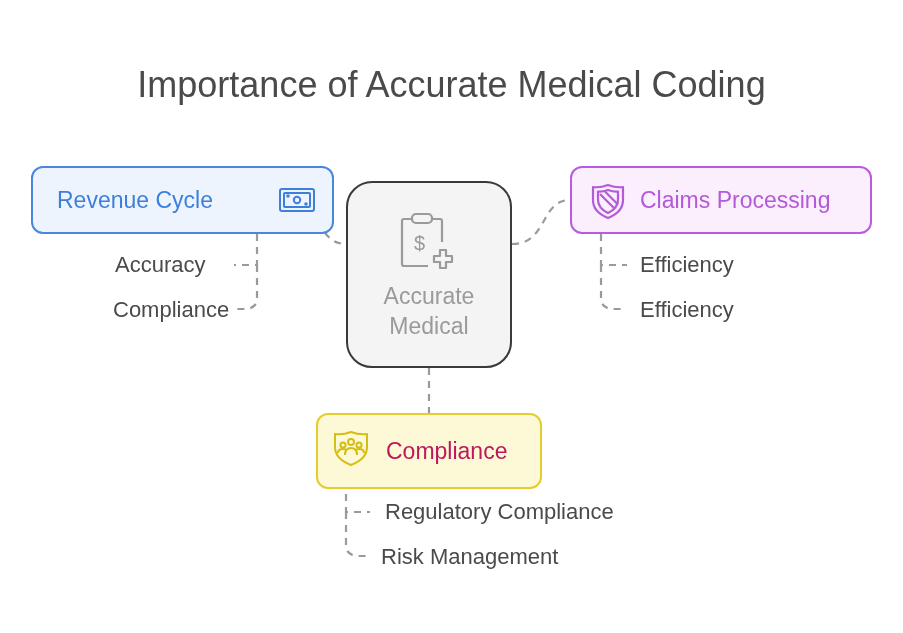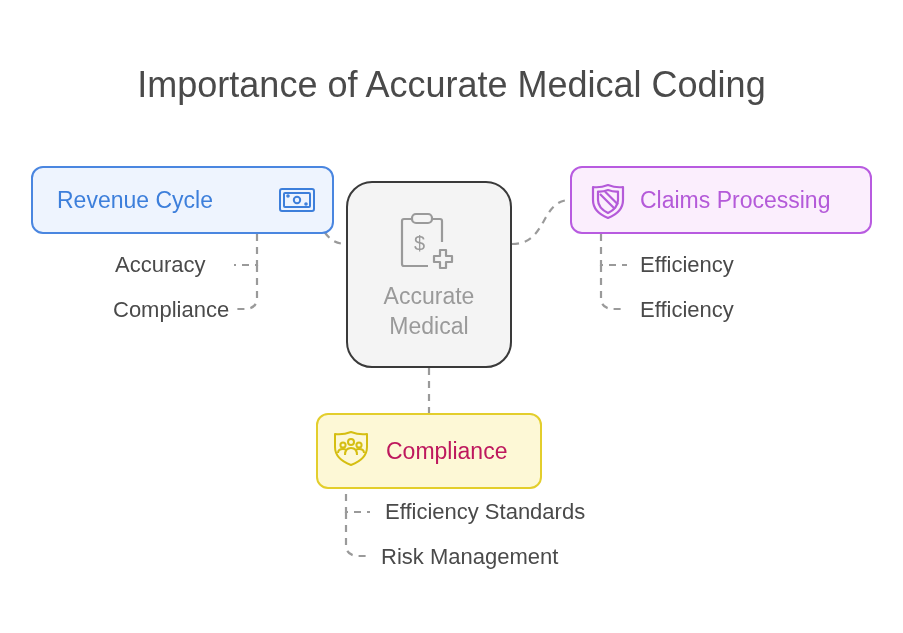--- a/index.html
+++ b/index.html
@@ -90,14 +90,14 @@
       <circle cx="19" cy="13" r="3"></circle>
       <circle cx="11" cy="16" r="2.6"></circle>
       <circle cx="27" cy="16" r="2.6"></circle>
       <path d="M13,26 Q13,19 19,19 Q25,19 25,26"></path>
       <path d="M6,24 Q6,20 11,20 Q13,20 14,21"></path>
       <path d="M32,24 Q32,20 27,20 Q25,20 24,21"></path>
     </svg>
   </span>
   <span class="label">Compliance</span>
 </div>
-<div class="leaf" style="left:385px;top:499px;">Efficiency Standards</div>
+<div class="leaf" style="left:385px;top:499px;">Regulatory Compliance</div>
 <div class="leaf" style="left:381px;top:544px;">Risk Management</div>
 
 </body></html>

